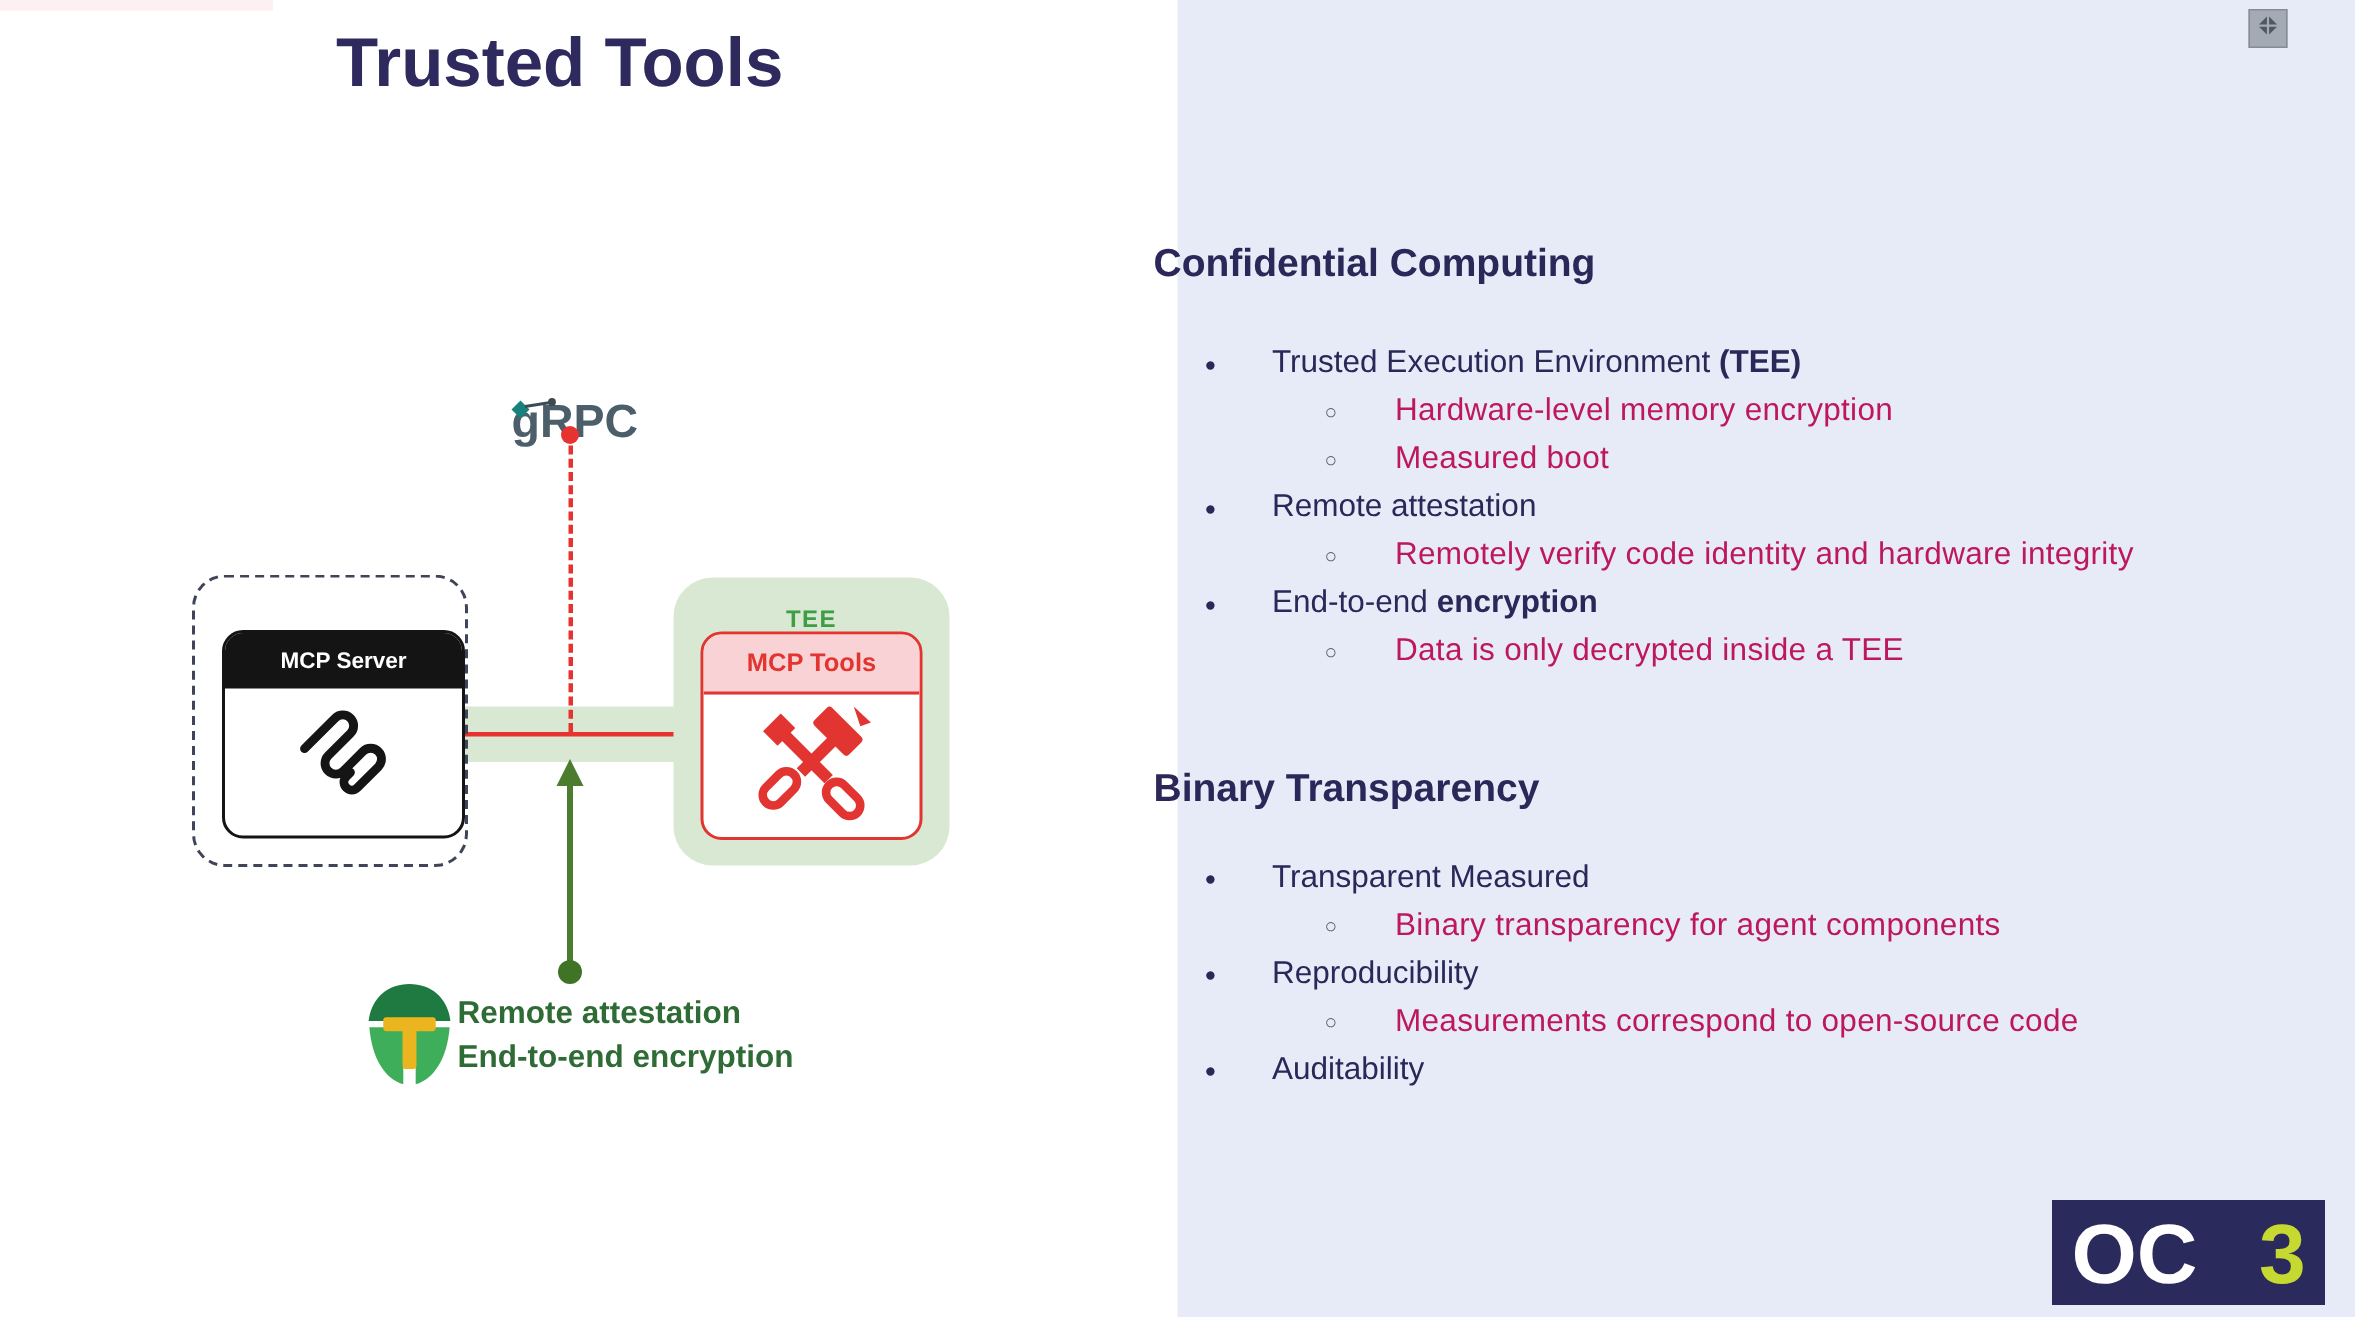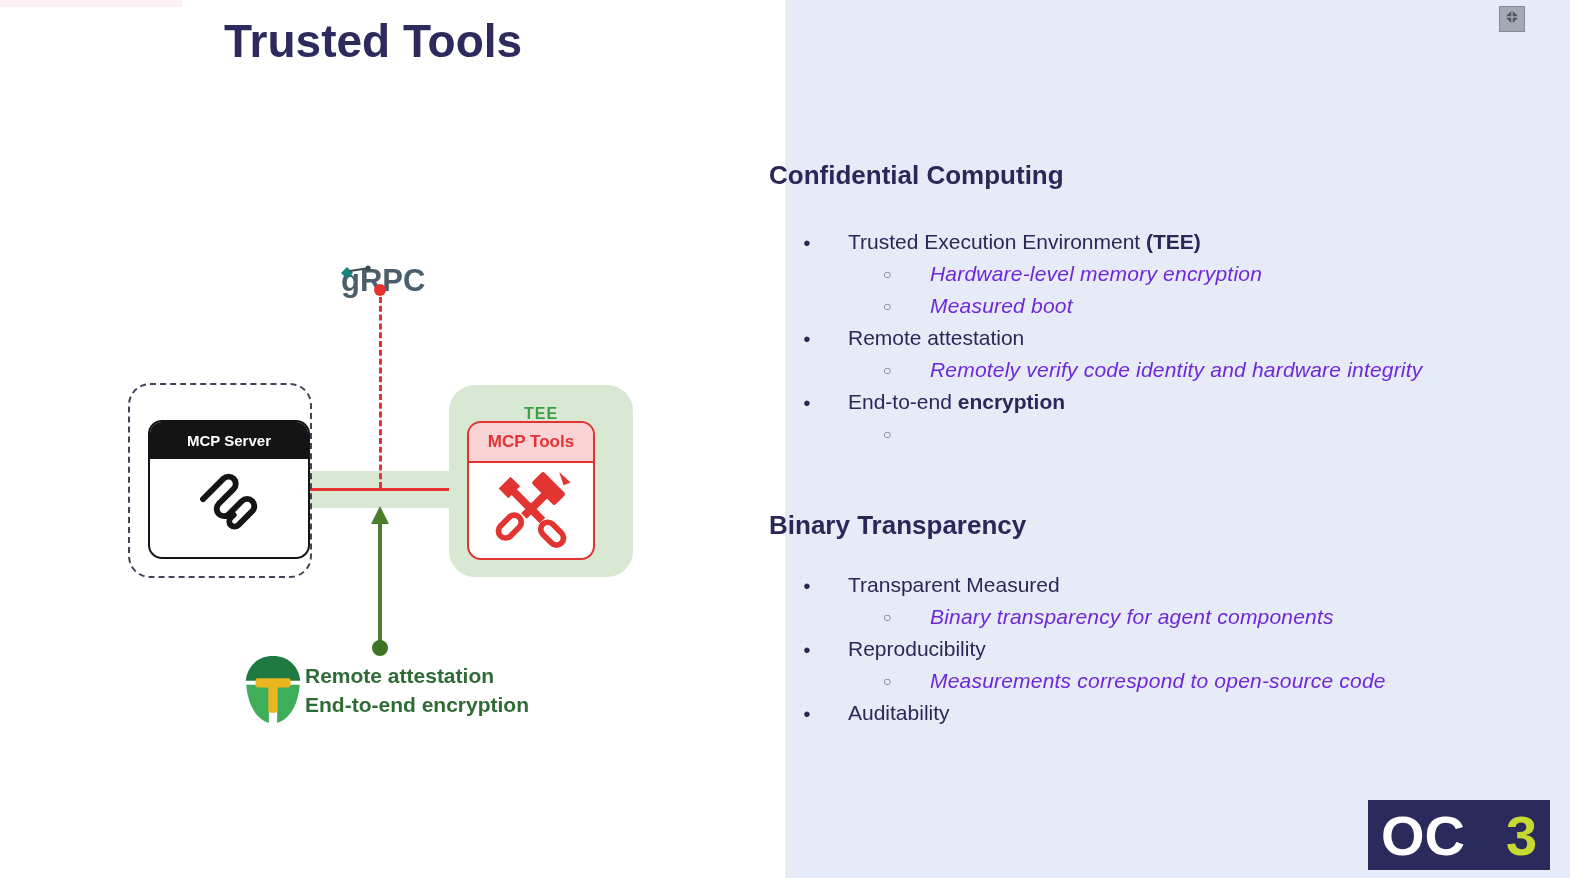--- a/index.html
+++ b/index.html
@@ -25,21 +25,21 @@
              border:2px dashed #3f4458;border-radius:22px;box-sizing:border-box;}
   .mcp-card{position:absolute;left:148px;top:420px;width:162px;height:139px;background:#ffffff;
             border:2px solid #141414;border-radius:14px;overflow:hidden;box-sizing:border-box;}
   .mcp-head{height:37px;background:#141414;color:#ffffff;font-weight:bold;font-size:15px;
             display:flex;align-items:center;justify-content:center;}
   .mcp-body{height:98px;display:flex;align-items:center;justify-content:center;}
 
   .tee-box{position:absolute;left:449px;top:385px;width:184px;height:192px;background:#d9e8d2;border-radius:26px;}
   .tee-label{position:absolute;left:449px;top:393px;width:184px;text-align:center;
              font-size:16px;font-weight:bold;color:#3f9e45;letter-spacing:1px;margin-top:12px;}
-  .tools-card{position:absolute;left:467px;top:421px;width:128px;height:139px;background:#ffffff;
+  .tools-card{position:absolute;left:467px;top:421px;width:148px;height:139px;background:#ffffff;
               border:2px solid #e23430;border-radius:14px;overflow:hidden;box-sizing:border-box;}
   .tools-head{height:38px;background:#f8d2d4;border-bottom:2px solid #e23430;color:#e23430;
               font-weight:bold;font-size:17px;display:flex;align-items:center;justify-content:center;}
   .tools-body{height:95px;display:flex;align-items:center;justify-content:center;}
 
   .arrow-shaft{position:absolute;left:378px;top:522px;width:4px;height:122px;background:#4c7c2d;}
   .arrow-head{position:absolute;left:371px;top:506px;width:0;height:0;
               border-left:9px solid transparent;border-right:9px solid transparent;
               border-bottom:18px solid #4c7c2d;}
   .green-dot{position:absolute;left:372px;top:640px;width:16px;height:16px;border-radius:50%;background:#3f7426;}
@@ -53,21 +53,21 @@
   .panel-content{position:absolute;left:769px;top:160px;width:742px;color:#2b2758;}
   .section-heading{font-size:26px;line-height:30px;font-weight:bold;margin:0;color:#2b2758;}
   .section-heading.second{margin-top:60px;}
   .rows-1{margin-top:36px;}
   .rows-2{margin-top:29px;}
   .row{height:32px;display:flex;align-items:center;font-size:21px;}
   .b1c{flex:none;width:79px;padding-left:34px;box-sizing:border-box;font-size:13px;color:#2b2758;}
   .b2c{flex:none;width:161px;padding-left:114px;box-sizing:border-box;font-size:14px;color:#5a5f6a;}
   .l1-text{color:#2b2758;}
   .l1-text b{font-weight:bold;}
-  .l2-text{font-style:italic;color:#6d28d9;letter-spacing:0.2px;}
+  .l2-text{color:#be185d;letter-spacing:0.2px;}
 
   
   .collapse-btn{position:absolute;left:1499px;top:6px;width:26px;height:26px;background:#a4aab4;
                 border:1px solid #868c96;box-sizing:border-box;display:flex;align-items:center;
                 justify-content:center;cursor:pointer;}
 
   
   .oc3{position:absolute;left:1368px;top:800px;width:182px;height:70px;background:#2b2a5c;
        display:flex;align-items:center;justify-content:center;font-weight:bold;font-size:56px;
        letter-spacing:0;gap:41px;}
@@ -182,20 +182,21 @@
       <div class="row">
         <span class="b2c">○</span>
         <span class="l2-text">Remotely verify code identity and hardware integrity</span>
       </div>
       <div class="row">
         <span class="b1c">●</span>
         <span class="l1-text"><span>End-to-end </span><b>encryption</b></span>
       </div>
       <div class="row">
         <span class="b2c">○</span>
+        <span class="l2-text">Data is only decrypted inside a TEE</span>
       </div>
     </div>
 
     <h2 class="section-heading second">Binary Transparency</h2>
 
     <div class="rows-2">
       <div class="row">
         <span class="b1c">●</span>
         <span class="l1-text"><span>Transparent Measured</span><b></b></span>
       </div>

